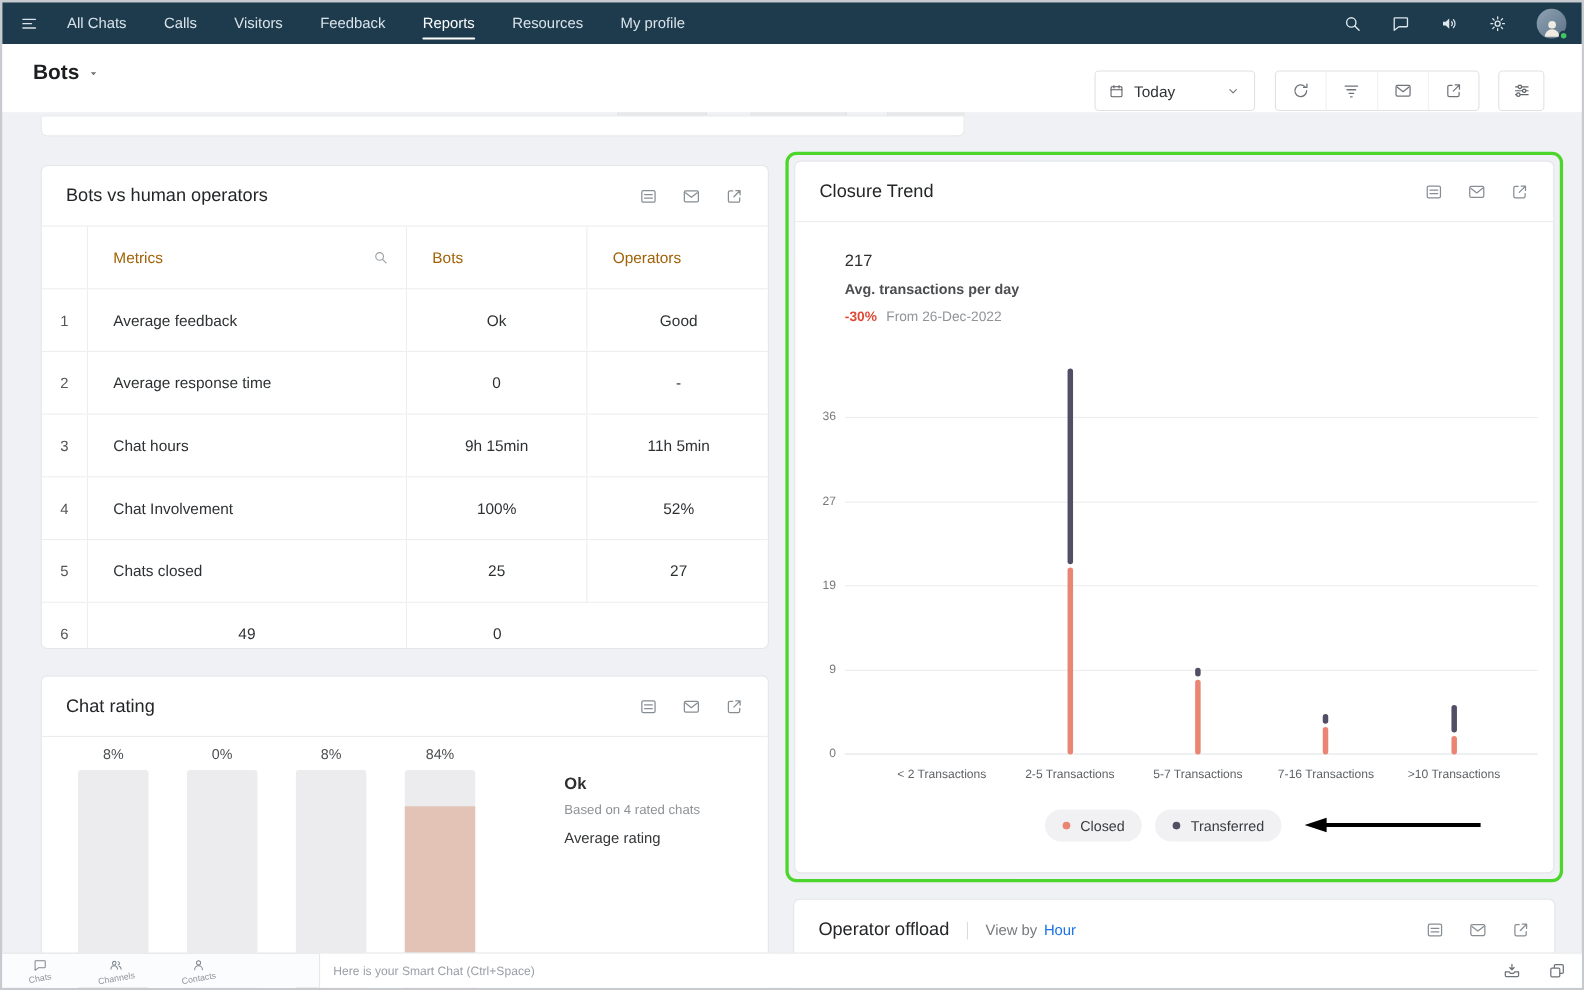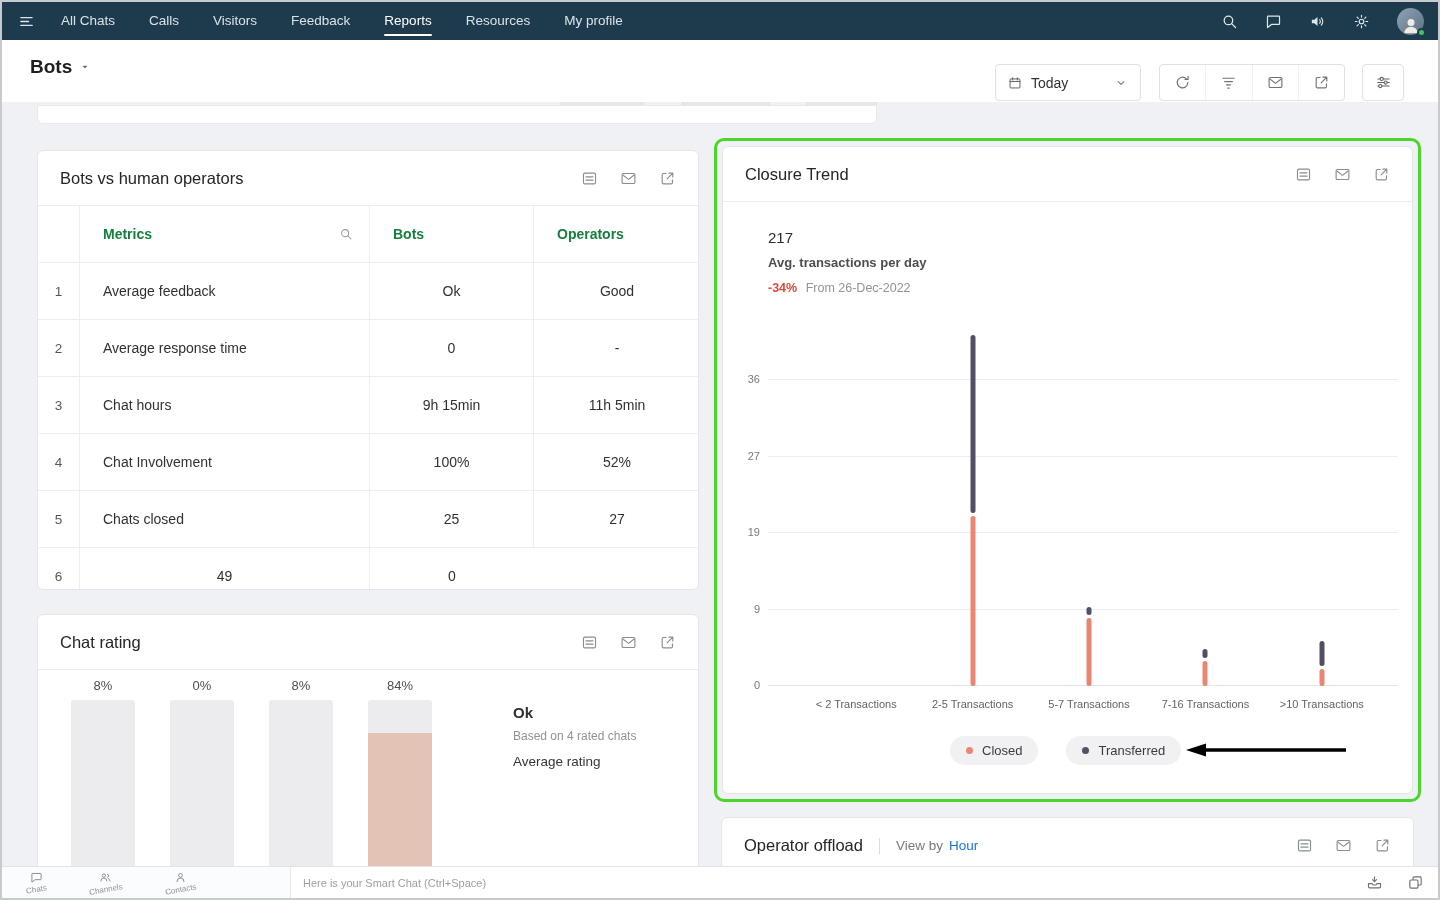--- a/index.html
+++ b/index.html
@@ -50,21 +50,21 @@
   .rating-card{left:35px;top:612px;width:662px;height:330px}
   .offload-card{left:719px;top:815px;width:693px;height:100px}
 
   
   .tbl-row{display:grid;grid-template-columns:42px 290px 164px 166px;border-bottom:1px solid #eceef0;height:57px}
   .tbl-row>div{display:flex;align-items:center;height:100%}
   .c-num{justify-content:center;border-right:1px solid #eceef0;color:#54575a;font-size:13.5px}
   .c-metric{padding-left:23px;border-right:1px solid #eceef0;font-size:14px;color:#2e3133}
   .c-bots{justify-content:center;border-right:1px solid #eceef0;font-size:14px;color:#2e3133}
   .c-ops{justify-content:center;font-size:14px;color:#2e3133}
-  .tbl-head .c-metric,.tbl-head .c-bots,.tbl-head .c-ops{color:#15803d;font-weight:700}
+  .tbl-head .c-metric,.tbl-head .c-bots,.tbl-head .c-ops{color:#a16207;font-weight:400}
   .tbl-head .c-bots,.tbl-head .c-ops{justify-content:flex-start;padding-left:23px}
   .m-search{margin-left:auto;margin-right:16px;color:#9aa0a5;display:flex;cursor:pointer}
 
   
   .rating-body{position:relative;height:275px}
   .rating-bars{position:absolute;left:33px;top:8px;display:flex;gap:35px}
   .r-col{width:64px;display:flex;flex-direction:column;align-items:center}
   .r-pct{font-size:13px;color:#4b4e51;height:16px;line-height:16px;margin-bottom:6px}
   .r-track{width:64px;height:205px;position:relative;border-radius:3px 3px 0 0}
   .r-fill{position:absolute;left:0;bottom:0;width:100%}
@@ -84,21 +84,21 @@
   .ct-delta .ref{color:#909499;margin-left:5px}
   .ct-plot{position:absolute;left:45px;top:190px;width:630px;height:349px}
   .gl{position:absolute;left:0;right:0;height:1px;background:#ededef}
   .gl.base{background:#e2e3e5}
   .gl-lab{position:absolute;left:-34px;top:-6px;width:26px;text-align:right;font-size:11px;color:#75797d}
   .ct-bars{position:absolute;left:30px;right:18px;top:0;bottom:0;display:flex}
   .ct-slot{flex:1;position:relative}
   .ct-seg{position:absolute;left:50%;transform:translateX(-50%);width:5px;border-radius:3px}
   .ct-xlabels{position:absolute;left:75px;width:582px;top:551px;display:flex}
   .ct-xlab{flex:1;text-align:center;font-size:11px;color:#5f6367;white-space:nowrap}
-  .ct-legend{position:absolute;left:227px;top:589px;display:flex;gap:28px}
+  .ct-legend{position:absolute;left:227px;top:589px;display:flex;gap:12px}
   .chip{display:flex;align-items:center;gap:9px;background:#f1f1f3;border-radius:16px;padding:7px 16px;font-size:13px;color:#393b3e;cursor:pointer}
   .chip i{width:7px;height:7px;border-radius:50%;display:block}
   .arrow-svg{position:absolute;left:463px;top:595px;z-index:6}
 
   
   .viewby-divider{width:1px;height:16px;background:#d9dbdd;margin:0 16px}
   .viewby-label{font-size:13.5px;color:#76797d}
   .viewby-value{font-size:13.5px;color:#1a73e8;margin-left:6px;cursor:pointer}
 
   
@@ -453,21 +453,21 @@
               <svg class="ic">
                 <use href="#i-open"></use>
               </svg>
             </span>
         </div>
       </div>
       <div class="ct-stats">
         <div class="ct-val">217</div>
         <div class="ct-lab">Avg. transactions per day</div>
         <div class="ct-delta">
-          <span class="neg" style="color: rgb(221, 75, 57);">-34%</span>
+          <span class="neg" style="color: rgb(221, 75, 57);">-30%</span>
           <span class="ref">From 26-Dec-2022</span>
         </div>
       </div>
       <div class="ct-plot" id="ct-plot">
         <div id="ct-grid">
             <div class="gl base" style="bottom: 0px;">
               <span class="gl-lab">0</span>
             </div>
             <div class="gl" style="bottom: 76.5px;">
               <span class="gl-lab">9</span>

